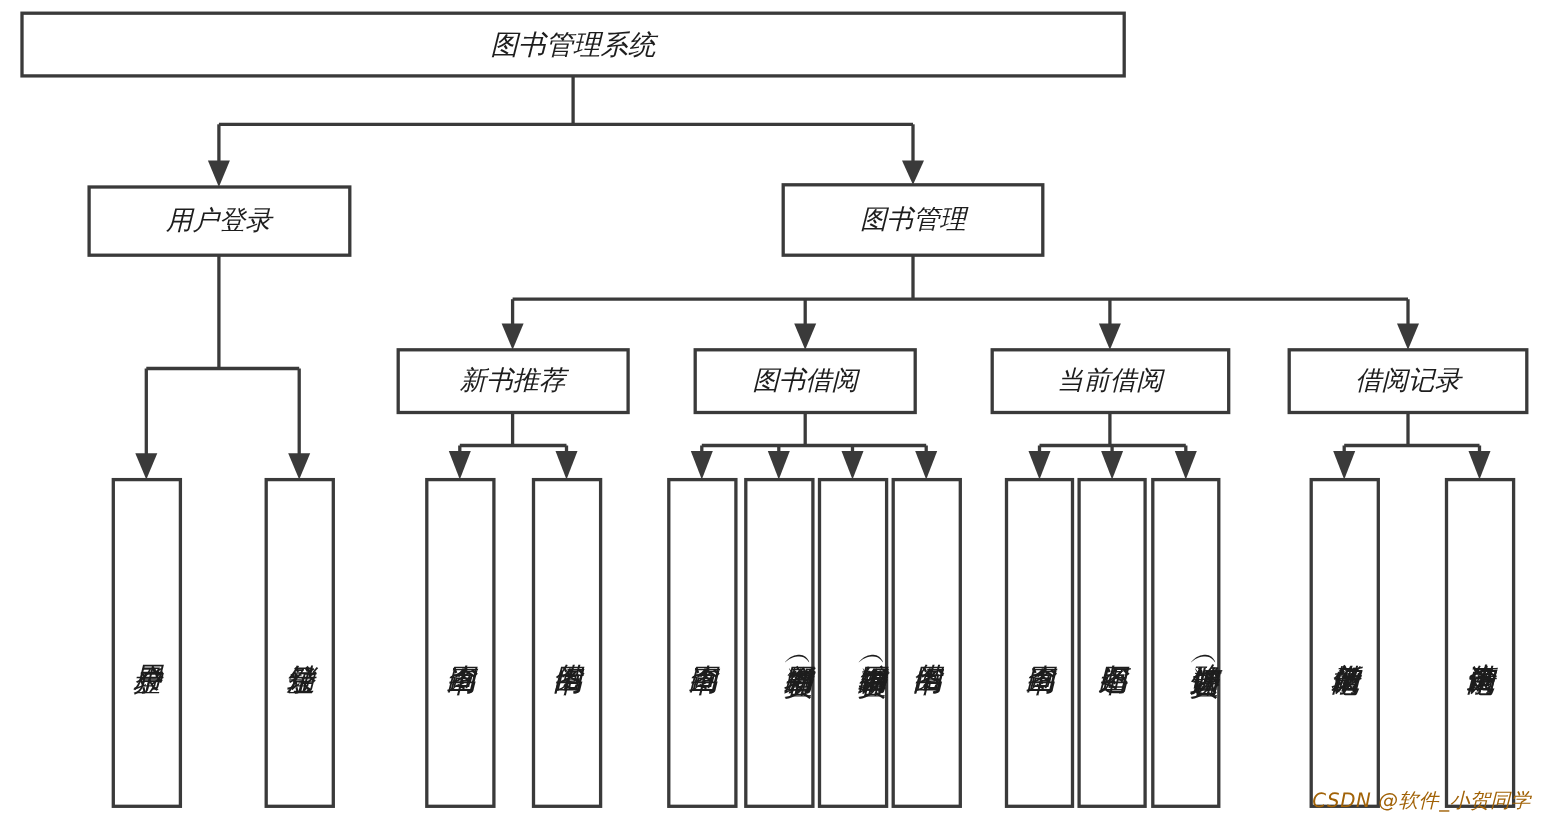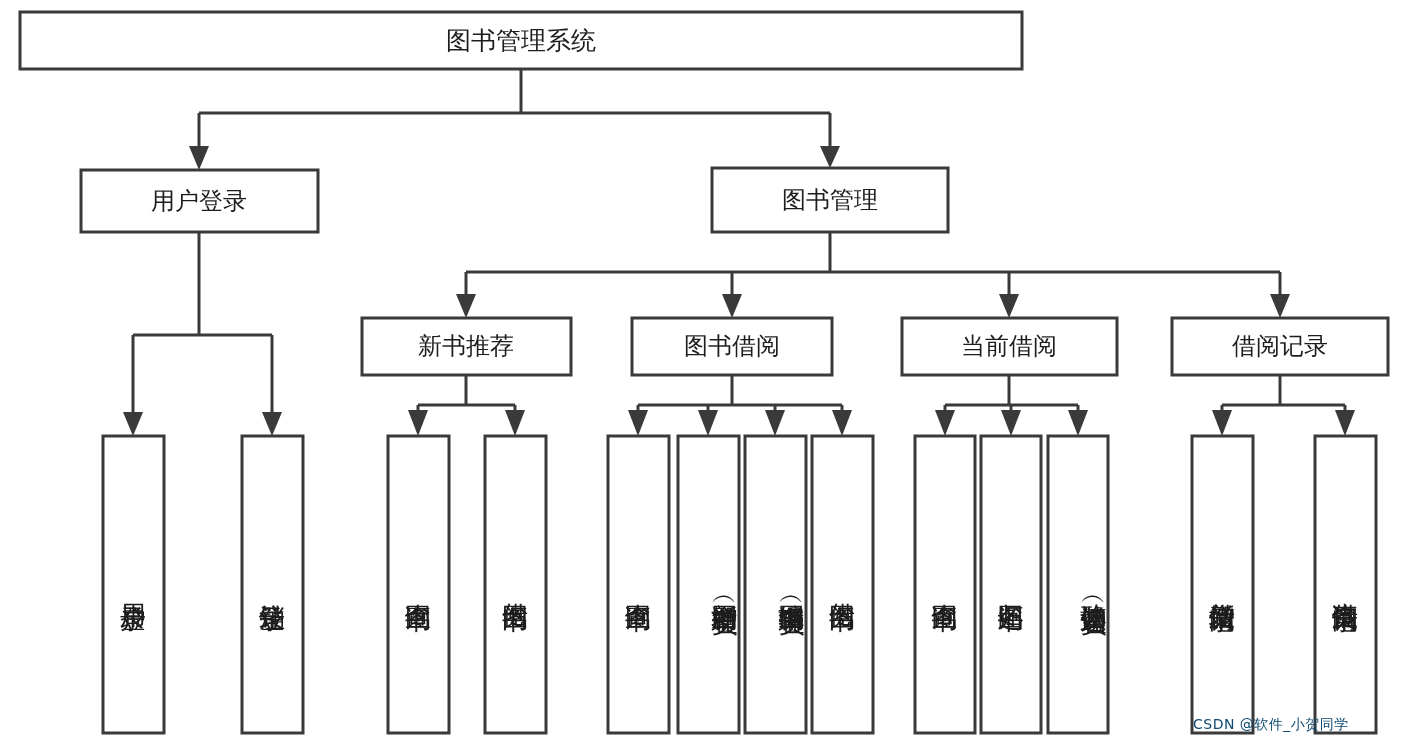--- a/index.html
+++ b/index.html
@@ -12,20 +12,21 @@
     width: 1405px;
     height: 747px;
     font-family: "DejaVu Sans", "Liberation Sans", sans-serif;
     overflow: hidden;
   }
   #diagram-root {
     position: relative;
     width: 1217px;
     height: 747px;
     background: #ffffff;
+    font-style: italic;
   }
   svg.diagram-canvas {
     position: absolute;
     top: 0;
     left: 0;
     width: 1405px;
     height: 747px;
     display: block;
   }
   .node-box {
@@ -56,23 +57,23 @@
     writing-mode: vertical-rl;
     text-orientation: upright;
     letter-spacing: 1px;
     line-height: 1;
     white-space: nowrap;
     text-align: center;
     pointer-events: none;
   }
   .watermark {
     position: absolute;
-    color: #0c4a6e;
-    font-family: "DejaVu Sans", "Liberation Sans", sans-serif;
-    font-size: 14px;
+    color: #a16207;
+    font-family: "DejaVu Sans", "Liberation Sans", sans-serif;
+    font-size: 18px;
     white-space: nowrap;
     letter-spacing: 0.5px;
   }
 </style>
 </head>
 <body>
 
 <div id="diagram-root">
 
   <svg class="diagram-canvas" viewBox="0 0 1405 747" xmlns="http://www.w3.org/2000/svg">

